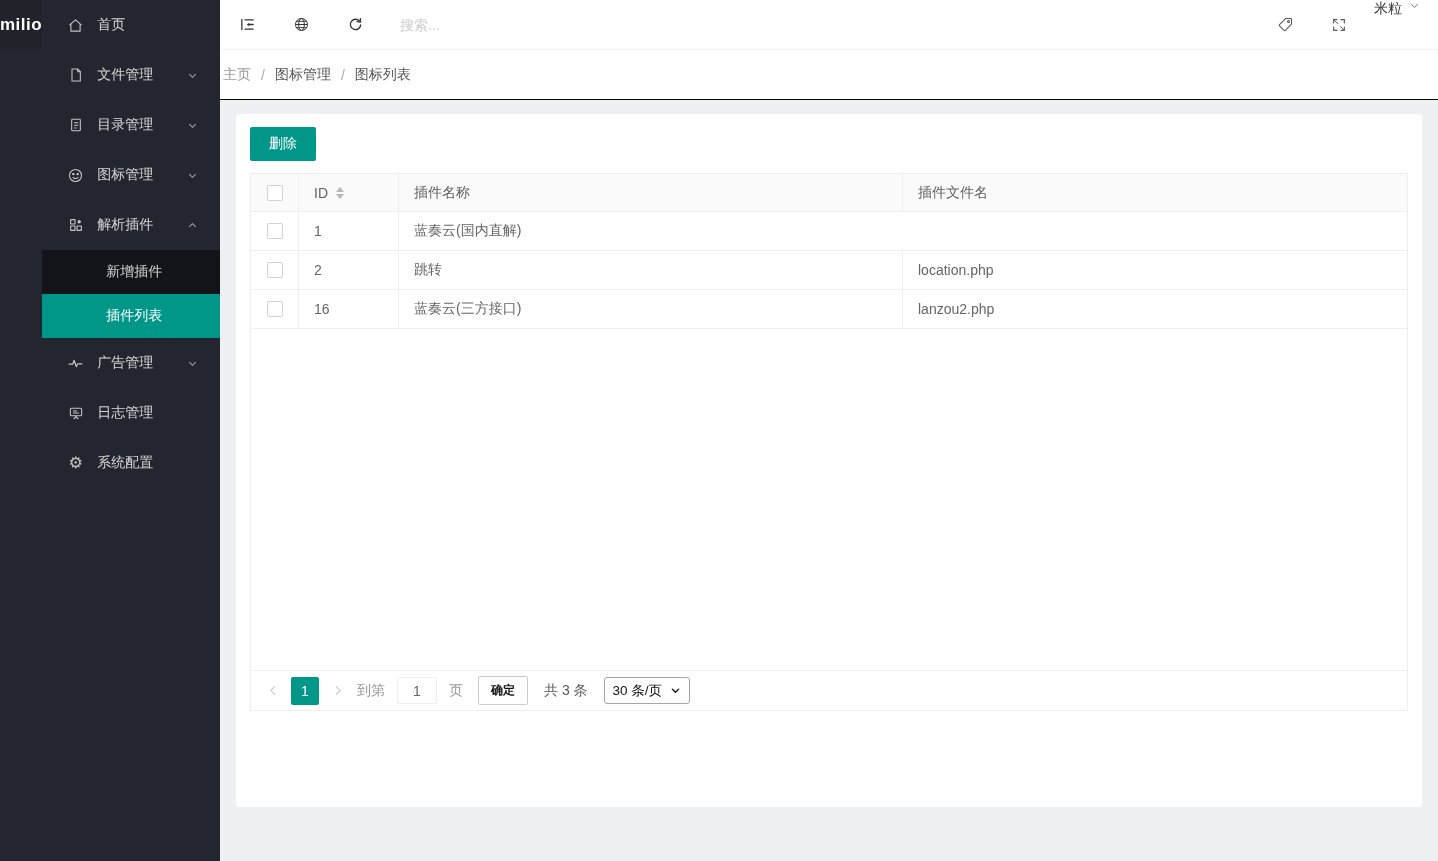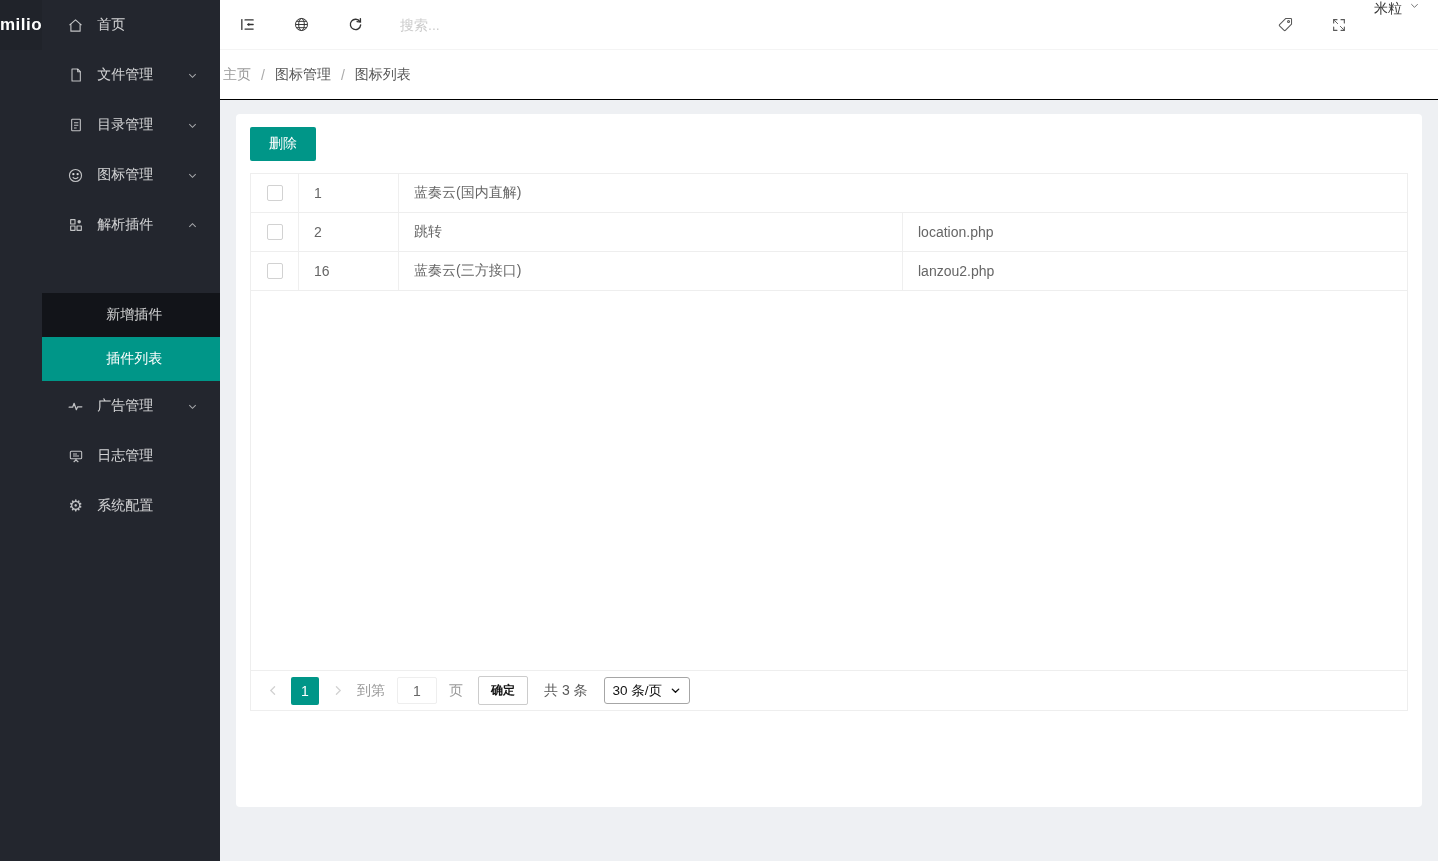--- a/index.html
+++ b/index.html
@@ -12,21 +12,21 @@
   .sidebar { width:220px; height:100%; background:#23262e; flex:none; display:flex; flex-direction:row; }
   .logo { height:50px; background:#20232a; color:#fff; font-size:17px; font-weight:600;
     display:flex; align-items:center; justify-content:center; letter-spacing:.5px; }
   .menu { flex:1; overflow:hidden; }
   .menu-item { height:50px; display:flex; align-items:center; padding-left:25px; cursor:pointer;
     color:rgba(255,255,255,.8); }
   .menu-item .mi-icon { width:17px; height:17px; margin-right:13px; color:rgba(255,255,255,.72);
     display:flex; align-items:center; justify-content:center; flex:none; }
   .menu-item .mi-label { flex:1; font-size:14px; }
   .menu-item .mi-chevron { margin-right:22px; color:rgba(255,255,255,.6); display:flex; }
-  .submenu { background:#121419;margin-top:43px; }
+  .submenu { background:#121419; }
   .submenu-item { height:44px; display:flex; align-items:center; padding-left:64px;
     color:rgba(255,255,255,.8); font-size:14px; cursor:pointer; }
   .submenu-item.active { background:#009688; color:#fff; }
   .gear-glyph { font-size:16px; line-height:1; }
 
   
   .main { flex:1; display:flex; flex-direction:column; min-width:0; }
 
   
   .topbar { height:50px; background:#fff; border-bottom:1px solid #f4f4f4;
@@ -282,20 +282,38 @@
       <span class="crumb-dark">图标列表</span>
     </div>
 
     <div class="content">
       <div class="card">
 
         <button class="btn-delete">删除</button>
 
         <div class="table-box">
 
+          <div class="thead">
+            <div class="cell c-check">
+              <span class="cb"></span>
+            </div>
+            <div class="cell c-id">
+              <span>ID</span>
+              <span class="sorter">
+                  <span class="up"></span>
+                  <span class="down"></span>
+                </span>
+            </div>
+            <div class="cell c-name">
+              <span>插件名称</span>
+            </div>
+            <div class="cell c-file">
+              <span>插件文件名</span>
+            </div>
+          </div>
 
           <div class="trow">
             <div class="cell c-check">
               <span class="cb"></span>
             </div>
             <div class="cell c-id">1</div>
             <div class="cell c-name">蓝奏云(国内直解)</div>
           </div>
 
           <div class="trow">

